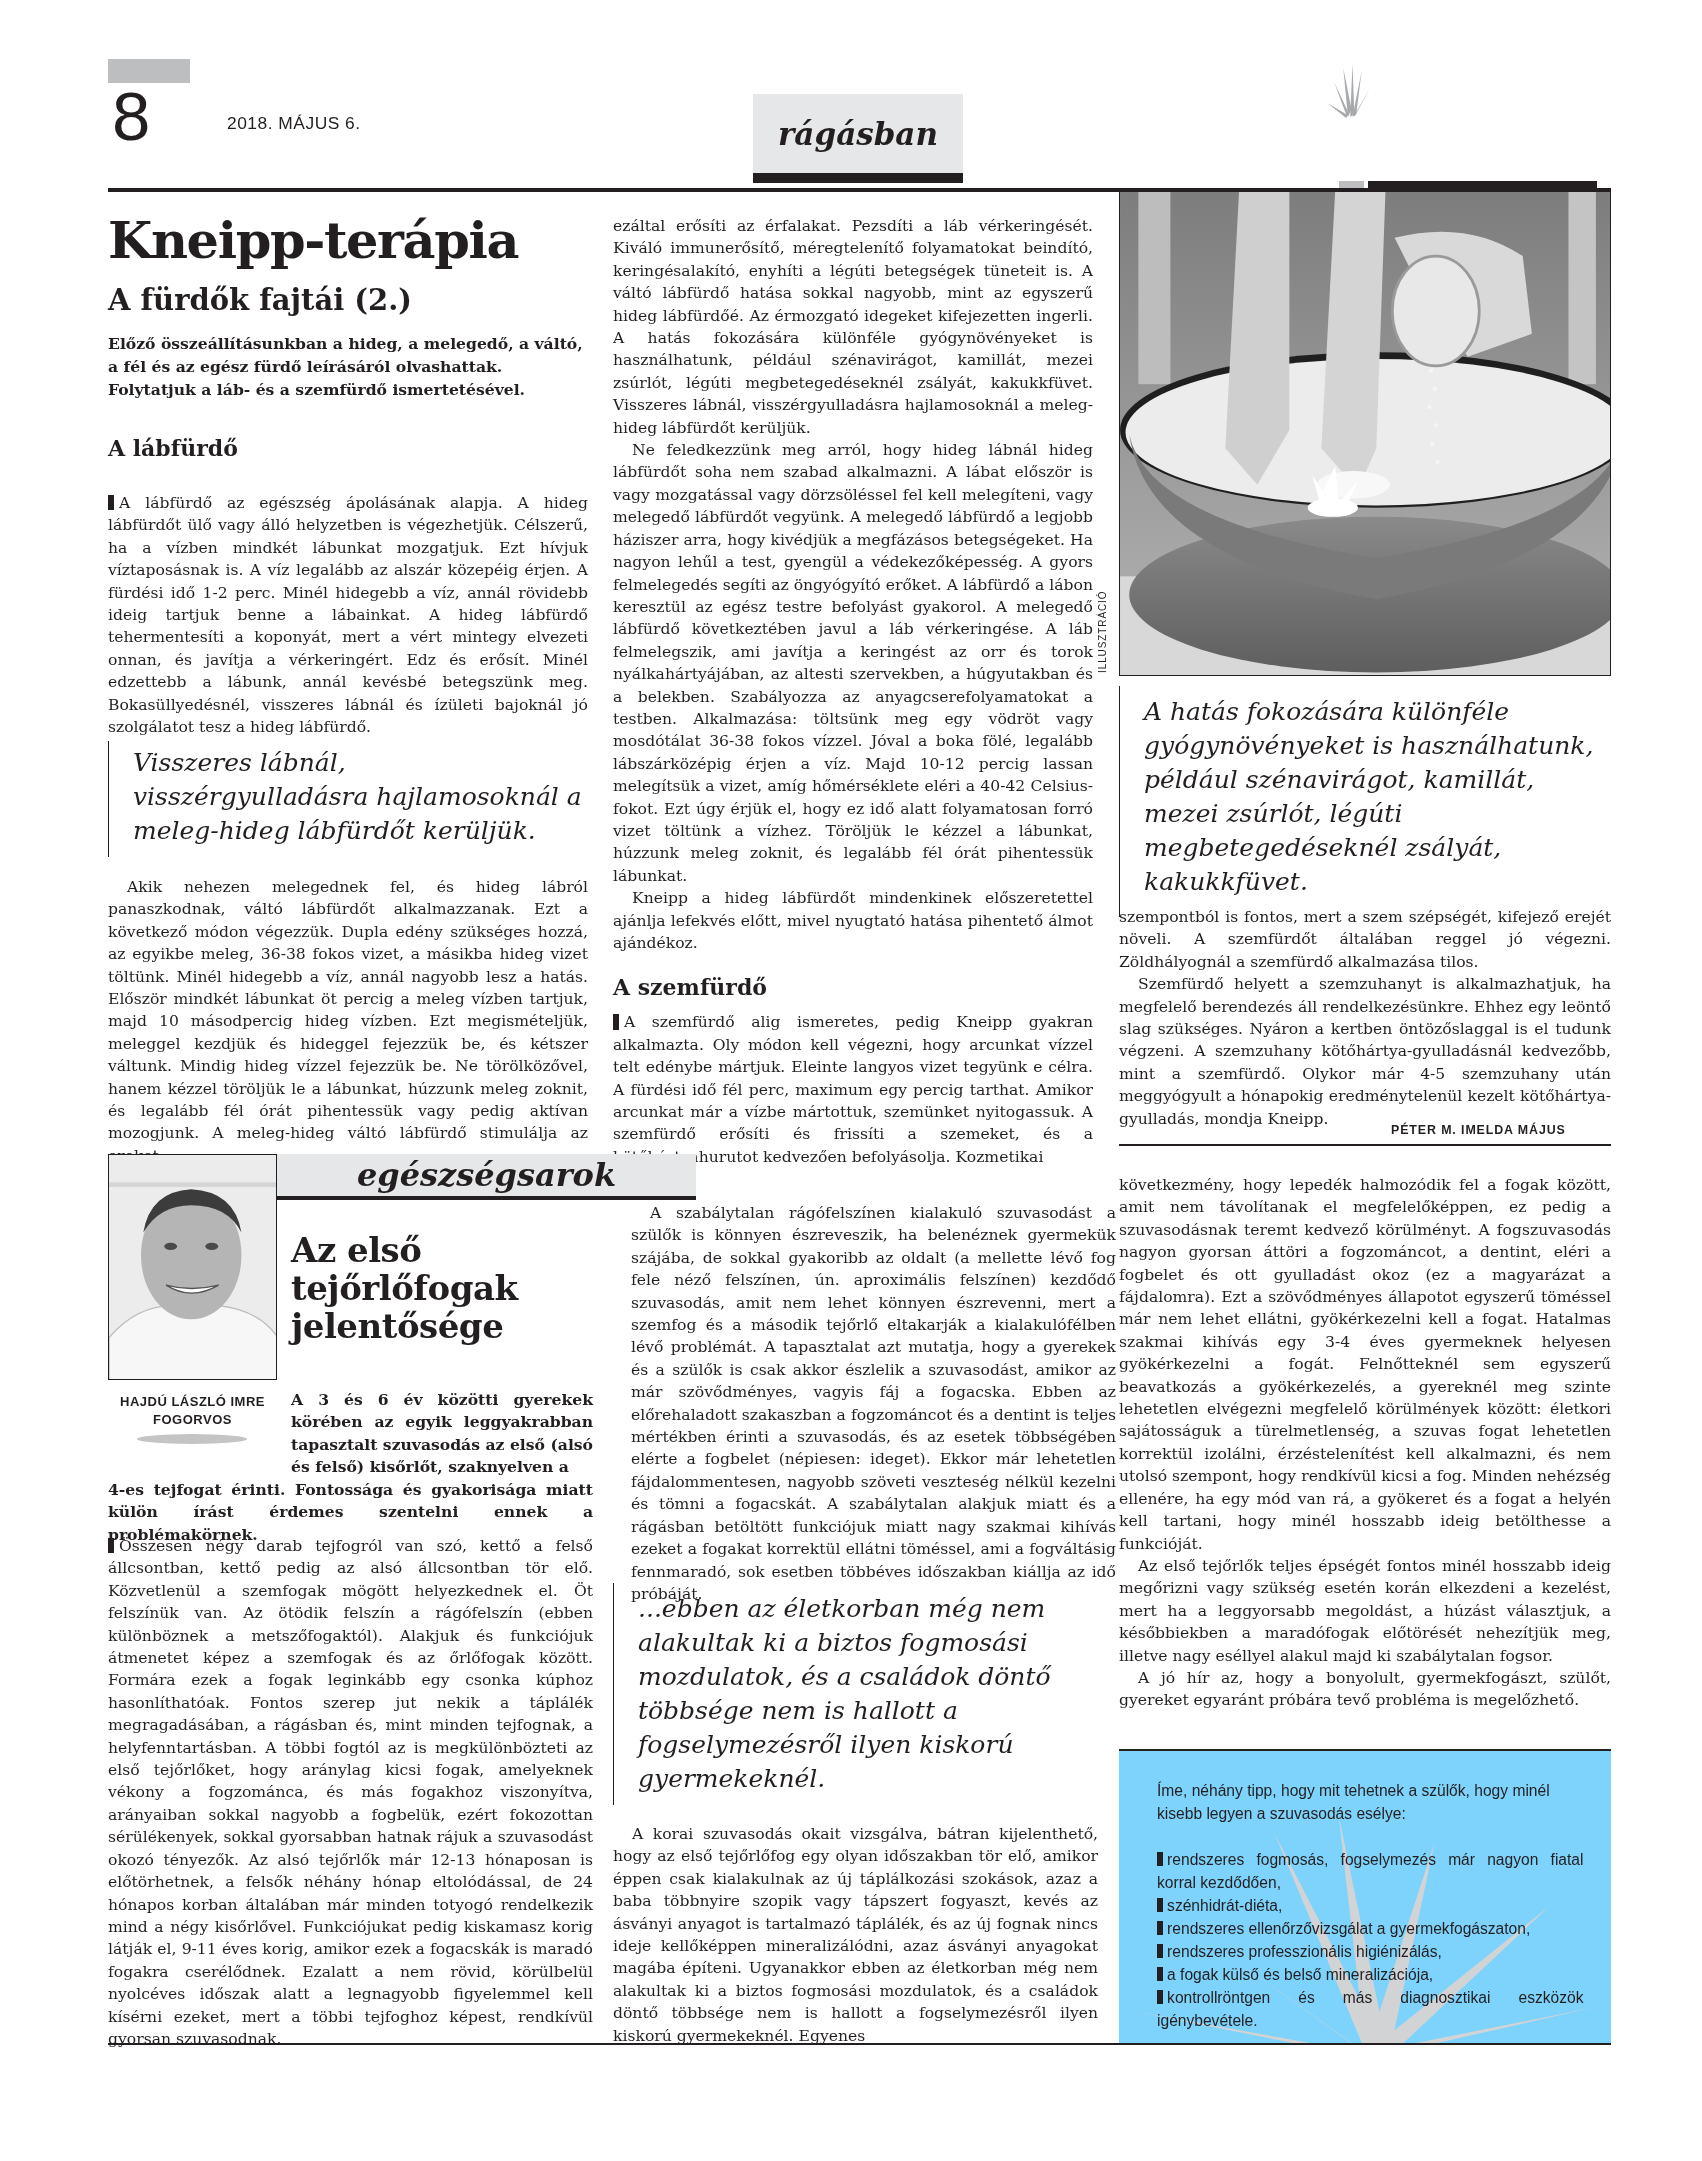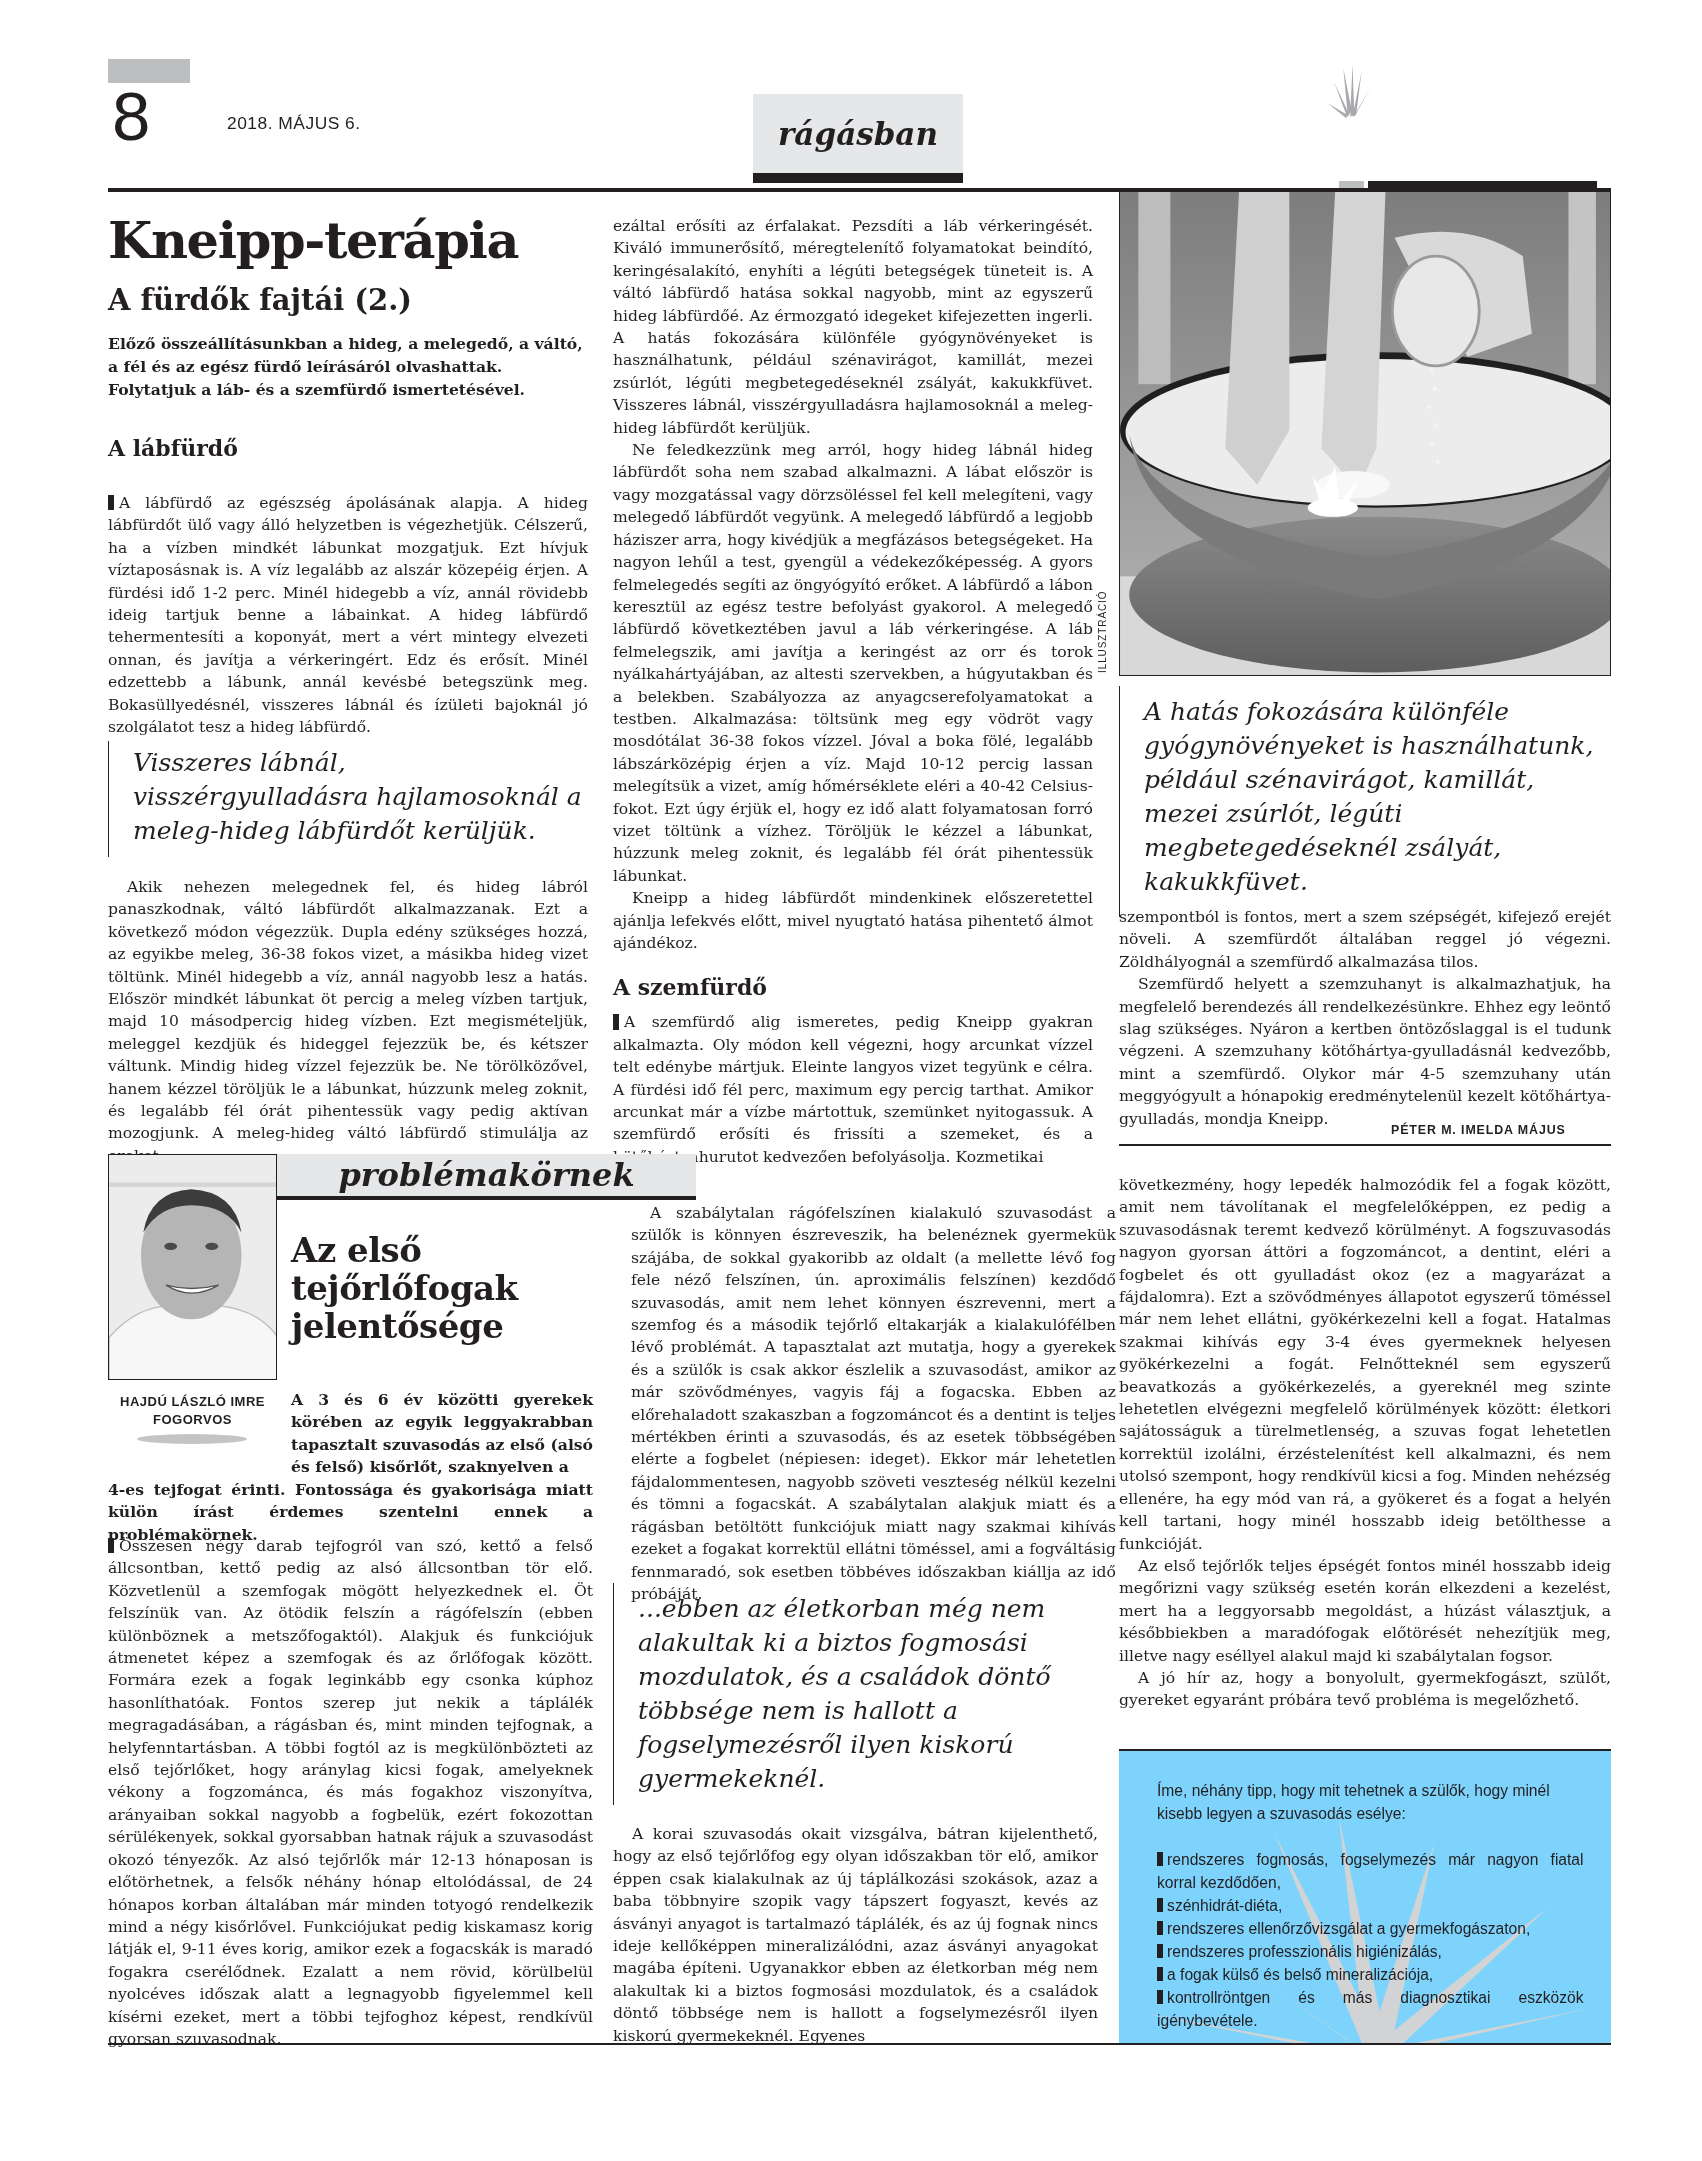--- a/index.html
+++ b/index.html
@@ -168,21 +168,21 @@
     <path d="M0,495 L0,400 Q60,330 140,330 L240,330 Q330,340 370,400 L370,495 Z" fill="#f7f7f7" stroke="#bdbdbd" stroke-width="3"></path>
     <ellipse cx="180" cy="220" rx="110" ry="140" fill="#b5b5b5"></ellipse>
     <path d="M75,170 Q90,80 180,75 Q275,80 290,170 Q260,110 180,110 Q110,110 75,170Z" fill="#3c3c3c"></path>
     <ellipse cx="135" cy="200" rx="14" ry="8" fill="#4a4a4a"></ellipse>
     <ellipse cx="225" cy="200" rx="14" ry="8" fill="#4a4a4a"></ellipse>
     <path d="M125,285 Q180,320 240,285 Q180,300 125,285Z" fill="#ffffff" stroke="#555" stroke-width="3"></path>
   </svg>
 </div>
 
 <div class="abs kicker-box" style="left:277px;top:1154px;width:419px;height:46px;">
-  <span>problémakörnek</span>
+  <span>egészségsarok</span>
 </div>
 
 <div class="abs h1" style="left:291px;top:1231px;width:320px;font-size:34px;line-height:38px;letter-spacing:-0.5px;">Az első tejőrlőfogak jelentősége</div>
 
 <div class="abs author-name" style="left:108px;top:1393px;width:169px;">
   <div>HAJDÚ LÁSZLÓ IMRE</div>
   <div>FOGORVOS</div>
 </div>
 <div class="abs author-shadow" style="left:137px;top:1434px;"></div>
 

